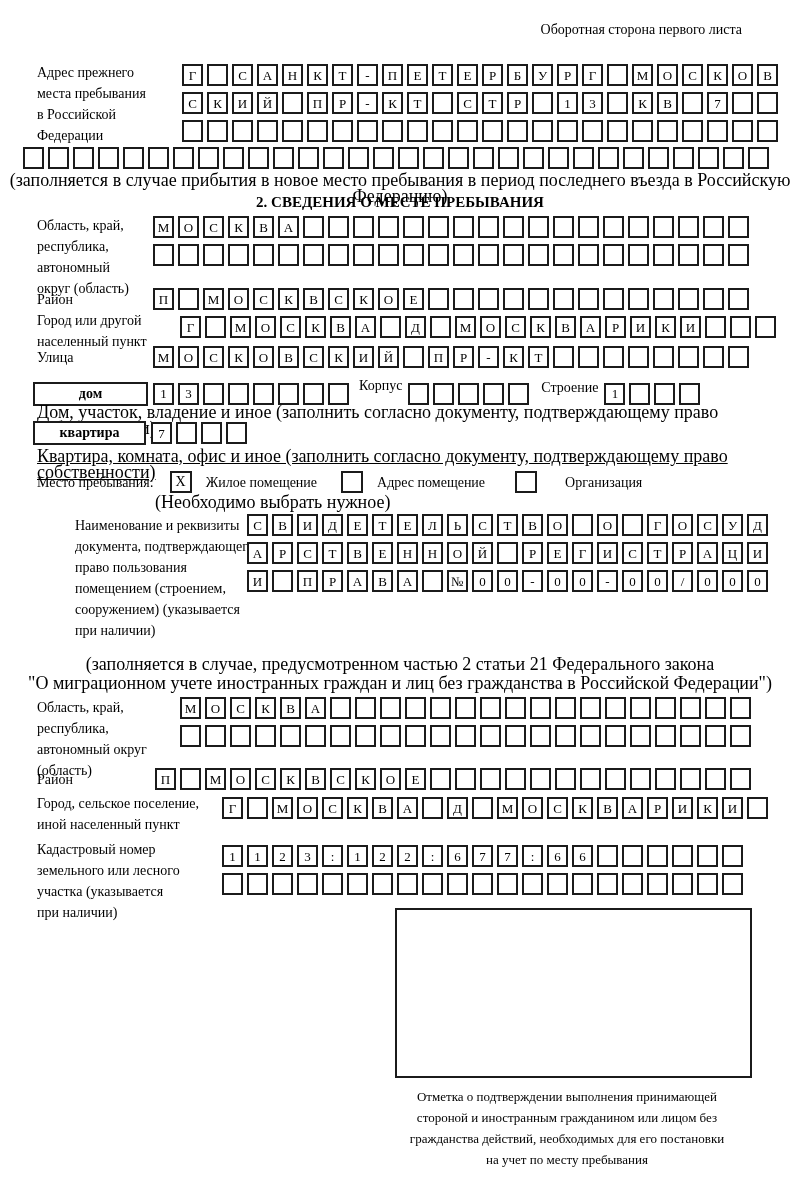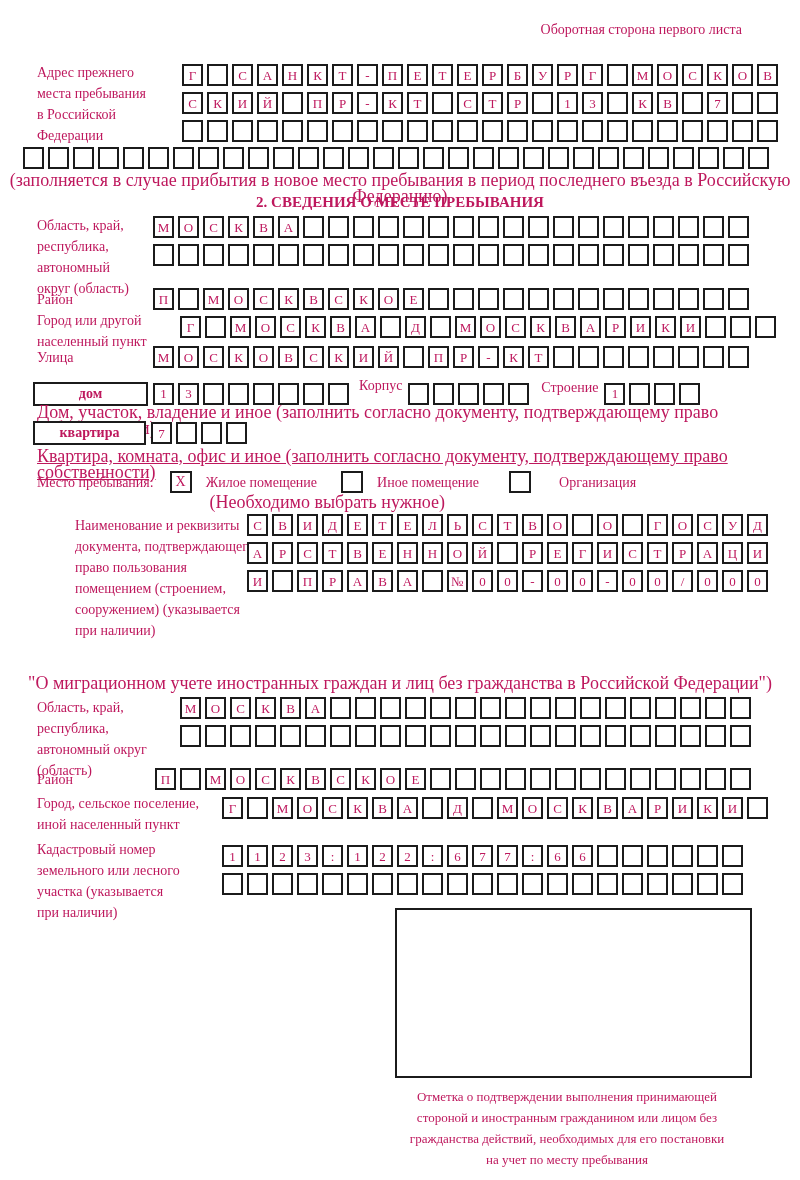--- a/index.html
+++ b/index.html
@@ -1,17 +1,17 @@
 <!DOCTYPE html>
 <html><head>
 <meta charset="utf-8">
 <style>
   html,body{margin:0;padding:0;background:#ffffff;}
   .page{position:relative;width:800px;height:1180px;background:#fff;
-        font-family:"Liberation Serif", serif;color:#be185d;overflow:hidden;}
+        font-family:"Liberation Serif", serif;color:#000000;overflow:hidden;}
   .abs{position:absolute;}
   .lbl{font-size:14px;line-height:21px;white-space:pre-line;}
   .note{font-size:18px;line-height:16px;}
   .center{text-align:center;width:800px;left:0;}
   .hdr{font-weight:bold;font-size:15px;}
   .cells{display:flex;}
   .cell{flex:0 0 auto;box-sizing:border-box;width:21px;height:22px;border:2px solid #1b1b1b;
         margin-right:4px;display:flex;align-items:center;justify-content:center;
         font-size:13px;line-height:1;background:#fff;}
   .cell:last-child{margin-right:0;}
@@ -332,25 +332,25 @@
         <span class="cell"></span>
       </div>
   </div>
   <div class="abs note" style="left:37px;top:448px;text-decoration:underline;">Квартира, комната, офис и иное (заполнить согласно документу, подтверждающему право собственности)</div>
 
   <div class="abs inline-row" style="left:37px;top:471px;">
     <span class="lbl">Место пребывания:</span>
     <span class="cell cb" style="margin-left:16px;">X</span>
     <span class="lbl" style="margin-left:10px;">Жилое помещение</span>
     <span class="cell cb" style="margin-left:24px;"></span>
-    <span class="lbl" style="margin-left:10px;">Иное помещение</span>
+    <span class="lbl" style="margin-left:10px;">Адрес помещение</span>
     <span class="cell cb" style="margin-left:30px;"></span>
     <span class="lbl" style="margin-left:24px;">Организация</span>
   </div>
-  <div class="abs note" style="left:155px;top:494px;width:290px;text-align:right;">(Необходимо выбрать нужное)</div>
+  <div class="abs note" style="left:155px;top:494px;width:290px;text-align:left;">(Необходимо выбрать нужное)</div>
 
   <div class="abs lbl" style="left:37px;top:515px;width:205px;margin-left:38px;">Наименование и реквизиты
 документа, подтверждающего
 право пользования
 помещением (строением,
 сооружением) (указывается
 при наличии)</div>
   <div class="abs rowstack" style="left:247px;top:514px;">
     <div class="cells">
         <span class="cell">С</span>
@@ -416,20 +416,21 @@
         <span class="cell">-</span>
         <span class="cell">0</span>
         <span class="cell">0</span>
         <span class="cell">/</span>
         <span class="cell">0</span>
         <span class="cell">0</span>
         <span class="cell">0</span>
       </div>
   </div>
 
+  <div class="abs note center" style="top:656px;">(заполняется в случае, предусмотренном частью 2 статьи 21 Федерального закона</div>
   <div class="abs note center" style="top:675px;">"О миграционном учете иностранных граждан и лиц без гражданства в Российской Федерации")</div>
 
   <div class="abs lbl" style="left:37px;top:697px;width:140px;">Область, край,
 республика,
 автономный округ
 (область)</div>
   <div class="abs rowstack" style="left:180px;top:697px;">
     <div class="cells">
         <span class="cell">М</span>
         <span class="cell">О</span>

